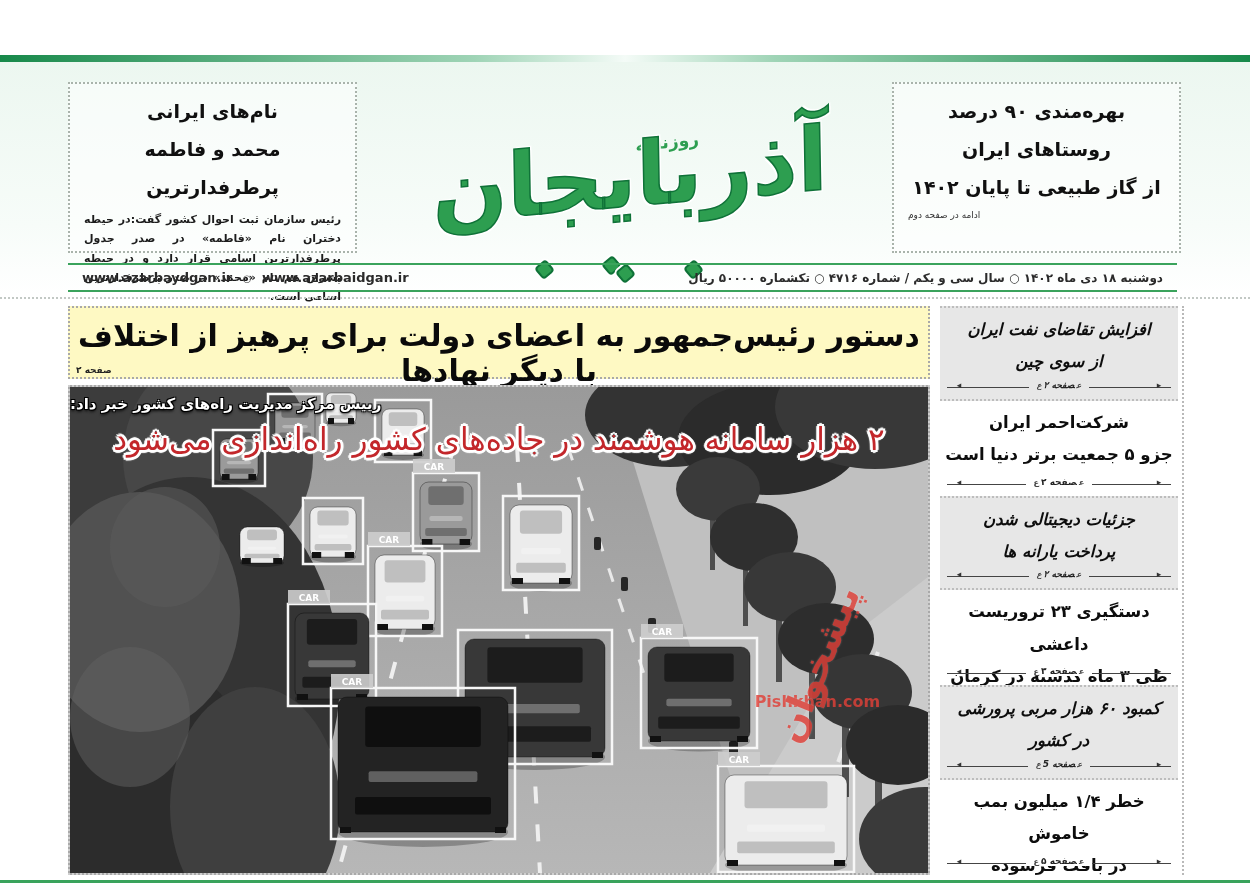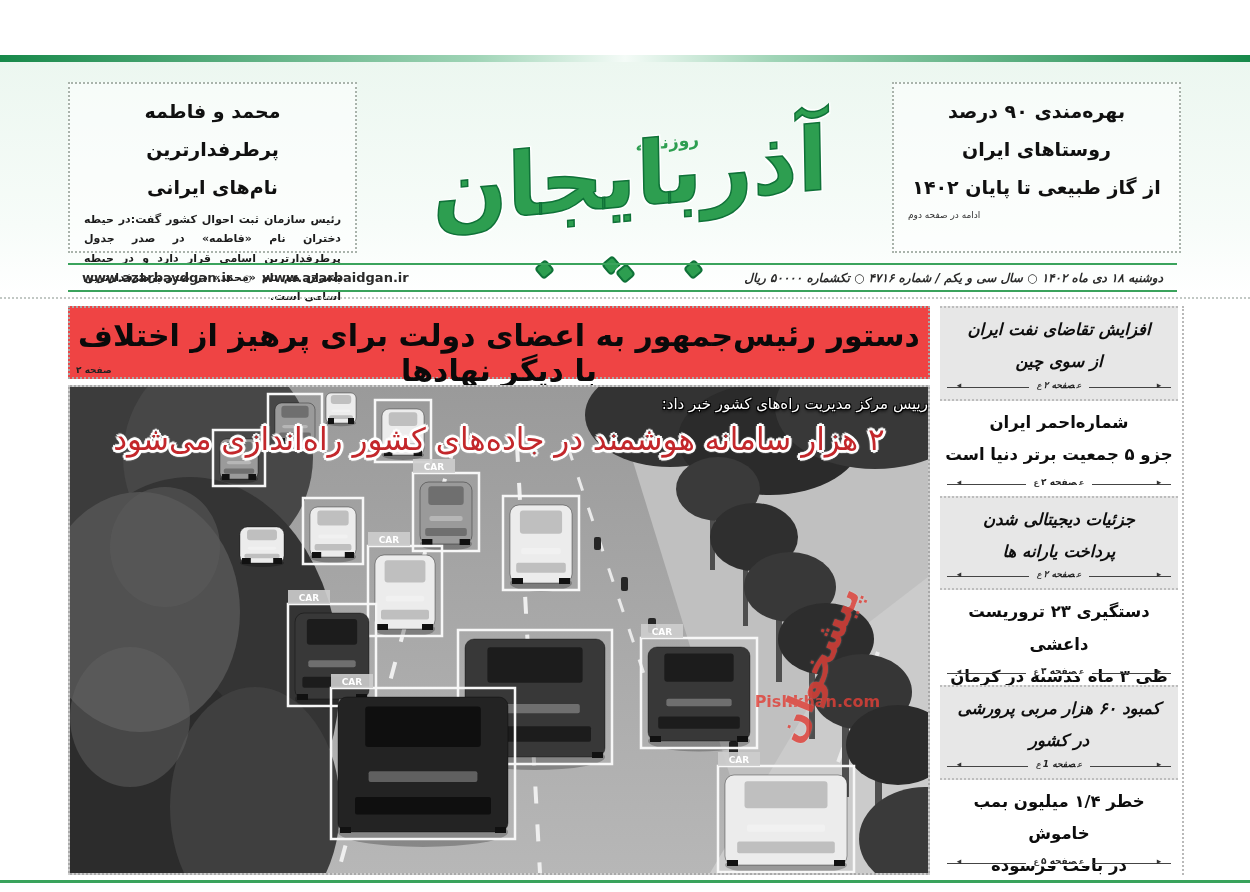--- a/index.html
+++ b/index.html
@@ -30,34 +30,34 @@
     text-shadow:0 0 2px #fff,0 0 4px #fff,2px 2px 0 #ffffff,-2px 2px 0 #ffffff,2px -2px 0 #ffffff;
     line-height:1.6;
   }
   .mast-dot { position:absolute; width:15px; height:15px; background:var(--green); border:2px solid #0f7238; border-radius:4px; transform:rotate(50deg);
     box-shadow:0 0 0 2px #fff; }
 
   
   #datestrip { position:absolute; left:68px; top:263px; width:1109px; height:29px;
     border-top:2px solid var(--green-mid); border-bottom:2px solid var(--green-mid);
     display:flex; align-items:center; justify-content:space-between; padding:0 14px; background:transparent; }
-  #datestrip .d-right { font-size:12px; color:#2b2b2b; font-weight:bold;font-style:italic; }
+  #datestrip .d-right { font-size:12px; color:#2b2b2b; font-weight:bold; }
   #datestrip .d-left  { font-size:13px; color:#2b2b2b; direction:ltr; font-weight:bold; }
   #datestrip .d-left .circ { color:#555; font-size:10px; padding:0 6px; }
   .content-top-dots { position:absolute; left:0; top:297px; width:1250px; border-top:2px dotted #c2c8c4; }
 
   
-  #main-headline-box { position:absolute; left:68px; top:306px; width:862px; height:73px; border:2px dotted #a9a9a9; background:#ef4444; }
+  #main-headline-box { position:absolute; left:68px; top:306px; width:862px; height:73px; border:2px dotted #a9a9a9; background:#fef9c3; }
   #main-headline-box .mh-text { text-align:center; font-size:30px; font-weight:bold; color:#0a0a0a; margin-top:10px; }
   #main-headline-box .mh-page { position:absolute; right:auto; left:6px; bottom:2px; font-size:9px; color:#222; font-weight:bold; }
 
   
   #photo { position:absolute; left:68px; top:385px; width:862px; height:490px; border:2px dotted #cfcfcf; overflow:hidden; background:#a9a9a9; }
   #photo svg { position:absolute; left:0; top:0; }
-  .ph-kicker { position:absolute; left:0; top:8px; width:100%; text-align:right; font-size:15px; font-weight:normal; color:#fff;
+  .ph-kicker { position:absolute; left:0; top:8px; width:100%; text-align:left; font-size:15px; font-weight:bold; color:#fff;
     text-shadow:1px 1px 0 #000,-1px 1px 0 #000,1px -1px 0 #000,-1px -1px 0 #000,0 2px 3px #000; z-index:5; }
   .ph-headline { position:absolute; left:0; top:34px; width:100%; text-align:center; font-size:31px; font-weight:normal; color:var(--red);
     text-shadow:2px 2px 0 #fff,-2px 2px 0 #fff,2px -2px 0 #fff,-2px -2px 0 #fff,0 3px 1px #fff,0 -3px 1px #fff,3px 0 1px #fff,-3px 0 1px #fff; z-index:5; }
   #watermark { position:absolute; right:28px; top:255px; z-index:6; opacity:0.82; text-align:center; }
   #watermark .wm-fa { display:block; font-size:38px; font-weight:bold; color:var(--wm-red); transform:rotate(-68deg); text-shadow:0 0 2px rgba(255,255,255,.4); }
   #watermark .wm-en { display:block; margin-top:6px; font-size:16px; font-weight:bold; color:var(--wm-red); direction:ltr; }
 
   
   #sidebar { position:absolute; left:940px; top:306px; width:238px; height:569px; border-right:none; }
   #sidebar .rail { position:absolute; right:-6px; top:0; height:100%; border-right:2px dotted #b9b9b9; }
@@ -78,22 +78,22 @@
 </head>
 <body>
 
 <div id="page">
 
   <div class="top-bar"></div>
   <div class="head-band"></div>
 
   <div class="news-box" id="box-left">
     <div class="bx-title">
+      <div>نام‌های ایرانی</div>
       <div>محمد و فاطمه پرطرفدارترین</div>
-      <div>نام‌های ایرانی</div>
     </div>
     <div class="bx-body">رئیس سازمان ثبت احوال کشور گفت:در حیطه دختران نام «فاطمه» در صدر جدول پرطرفدارترین اسامی قرار دارد و در حیطه پسران هم نام «محمد» در صدر پرطرفدارترین اسامی است.</div>
     <div class="bx-cont">ادامه در صفحه دوم</div>
   </div>
 
   <div id="masthead">
     <div class="ruz">روزنامه</div>
     <div class="big">آذربایجان</div>
   </div>
   <span class="mast-dot" style="left:537px; top:262px; position:absolute;"></span>
@@ -362,21 +362,21 @@
         <span class="arr-l">◂</span>
         <span class="mid">
           <span class="orn o1">ع</span><span class="pg">صفحه ۲</span><span class="orn o2">ع</span>
         </span>
         <span class="arr-r">▸</span>
       </div>
     </div>
 
     <div class="side-item white">
       <div class="side-title">
-        <div class="l1">شماره‌احمر ایران</div>
+        <div class="l1">شرکت‌احمر ایران</div>
         <div class="l2">جزو ۵ جمعیت برتر دنیا است</div>
       </div>
       <div class="sep">
         <span class="line"></span>
         <span class="arr-l">◂</span>
         <span class="mid">
           <span class="orn o1">ع</span><span class="pg">صفحه ۲</span><span class="orn o2">ع</span>
         </span>
         <span class="arr-r">▸</span>
       </div>
@@ -414,21 +414,21 @@
 
     <div class="side-item gray">
       <div class="side-title">
         <div class="l1">کمبود ۶۰ هزار مربی پرورشی</div>
         <div class="l2">در کشور</div>
       </div>
       <div class="sep">
         <span class="line"></span>
         <span class="arr-l">◂</span>
         <span class="mid">
-          <span class="orn o1">ع</span><span class="pg">صفحه 1</span><span class="orn o2">ع</span>
+          <span class="orn o1">ع</span><span class="pg">صفحه 5</span><span class="orn o2">ع</span>
         </span>
         <span class="arr-r">▸</span>
       </div>
     </div>
 
     <div class="side-item white">
       <div class="side-title">
         <div class="l1">خطر ۱/۴ میلیون بمب خاموش</div>
         <div class="l2">در بافت فرسوده</div>
       </div>

